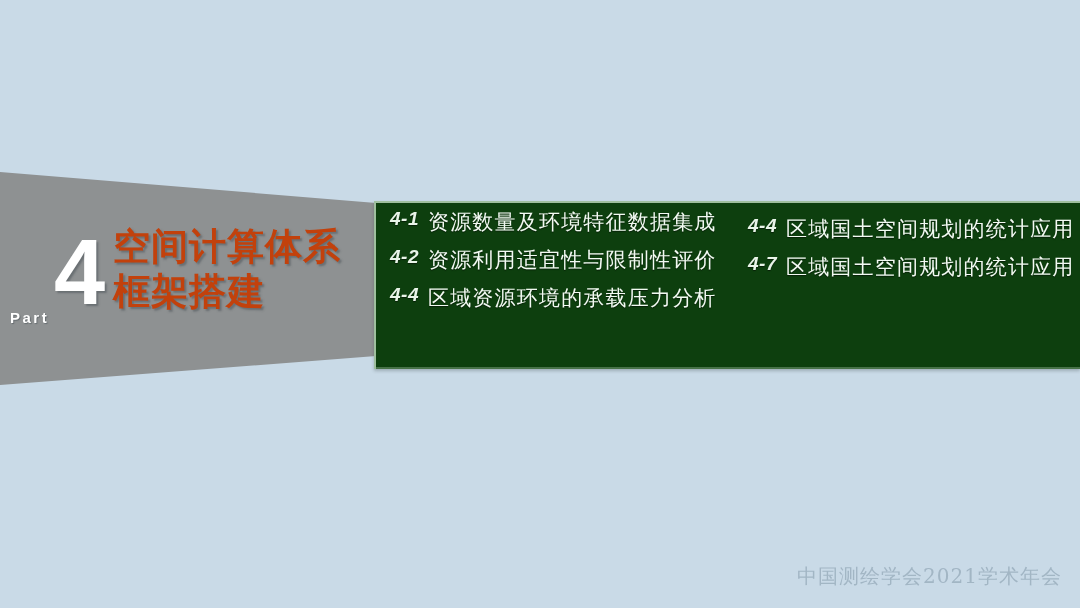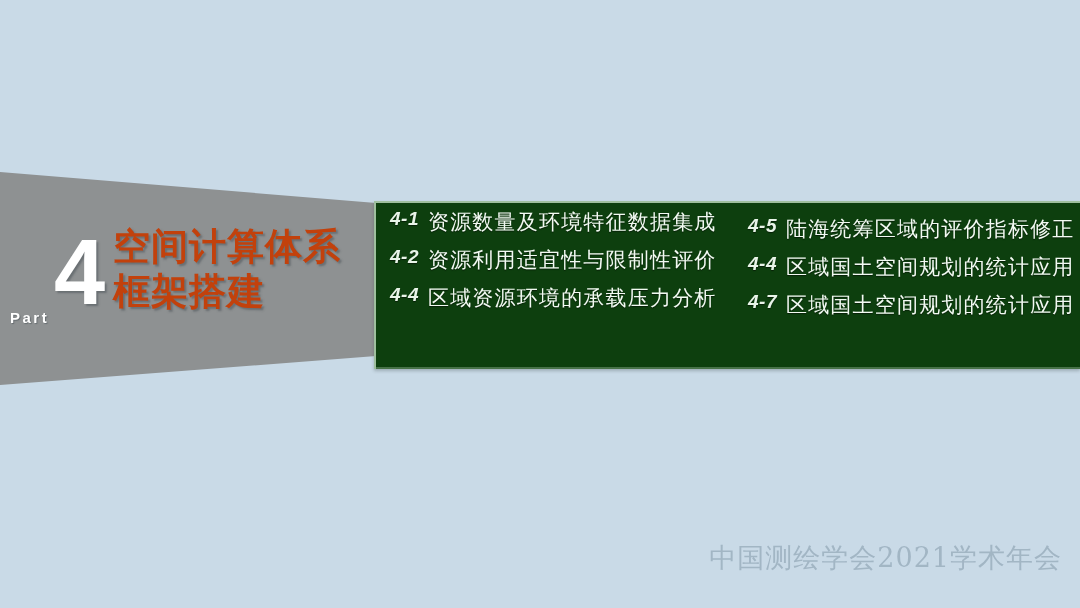--- a/index.html
+++ b/index.html
@@ -126,23 +126,23 @@
     font-size: 21px;
     letter-spacing: 1.2px;
     font-family: "DejaVu Serif", "Liberation Serif", serif;
     text-shadow: 0 1px 1px rgba(0,0,0,0.5);
   }
 
   
   #footer-watermark {
     position: absolute;
     right: 18px;
-    bottom: 32px;
+    bottom: 18px;
     color: #9fb3c2;
-    font-size: 27px;
+    font-size: 20px;
     letter-spacing: 1px;
     font-family: "DejaVu Serif", "Liberation Serif", serif;
     opacity: 0.92;
     white-space: nowrap;
   }
 </style>
 </head>
 <body>
 
 <div id="slide">
@@ -171,24 +171,20 @@
         <span class="toc-text">资源利用适宜性与限制性评价</span>
       </div>
       <div class="toc-item">
         <span class="toc-num">4-4</span>
         <span class="toc-text">区域资源环境的承载压力分析</span>
       </div>
     </div>
 
     <div class="toc-col" id="toc-col-right">
       <div class="toc-item">
-        <span class="toc-num">4-5</span>
-        <span class="toc-text">陆海统筹区域的评价指标修正</span>
-      </div>
-      <div class="toc-item">
         <span class="toc-num">4-4</span>
         <span class="toc-text">区域国土空间规划的统计应用</span>
       </div>
       <div class="toc-item">
         <span class="toc-num">4-7</span>
         <span class="toc-text">区域国土空间规划的统计应用</span>
       </div>
     </div>
 
   </div>

